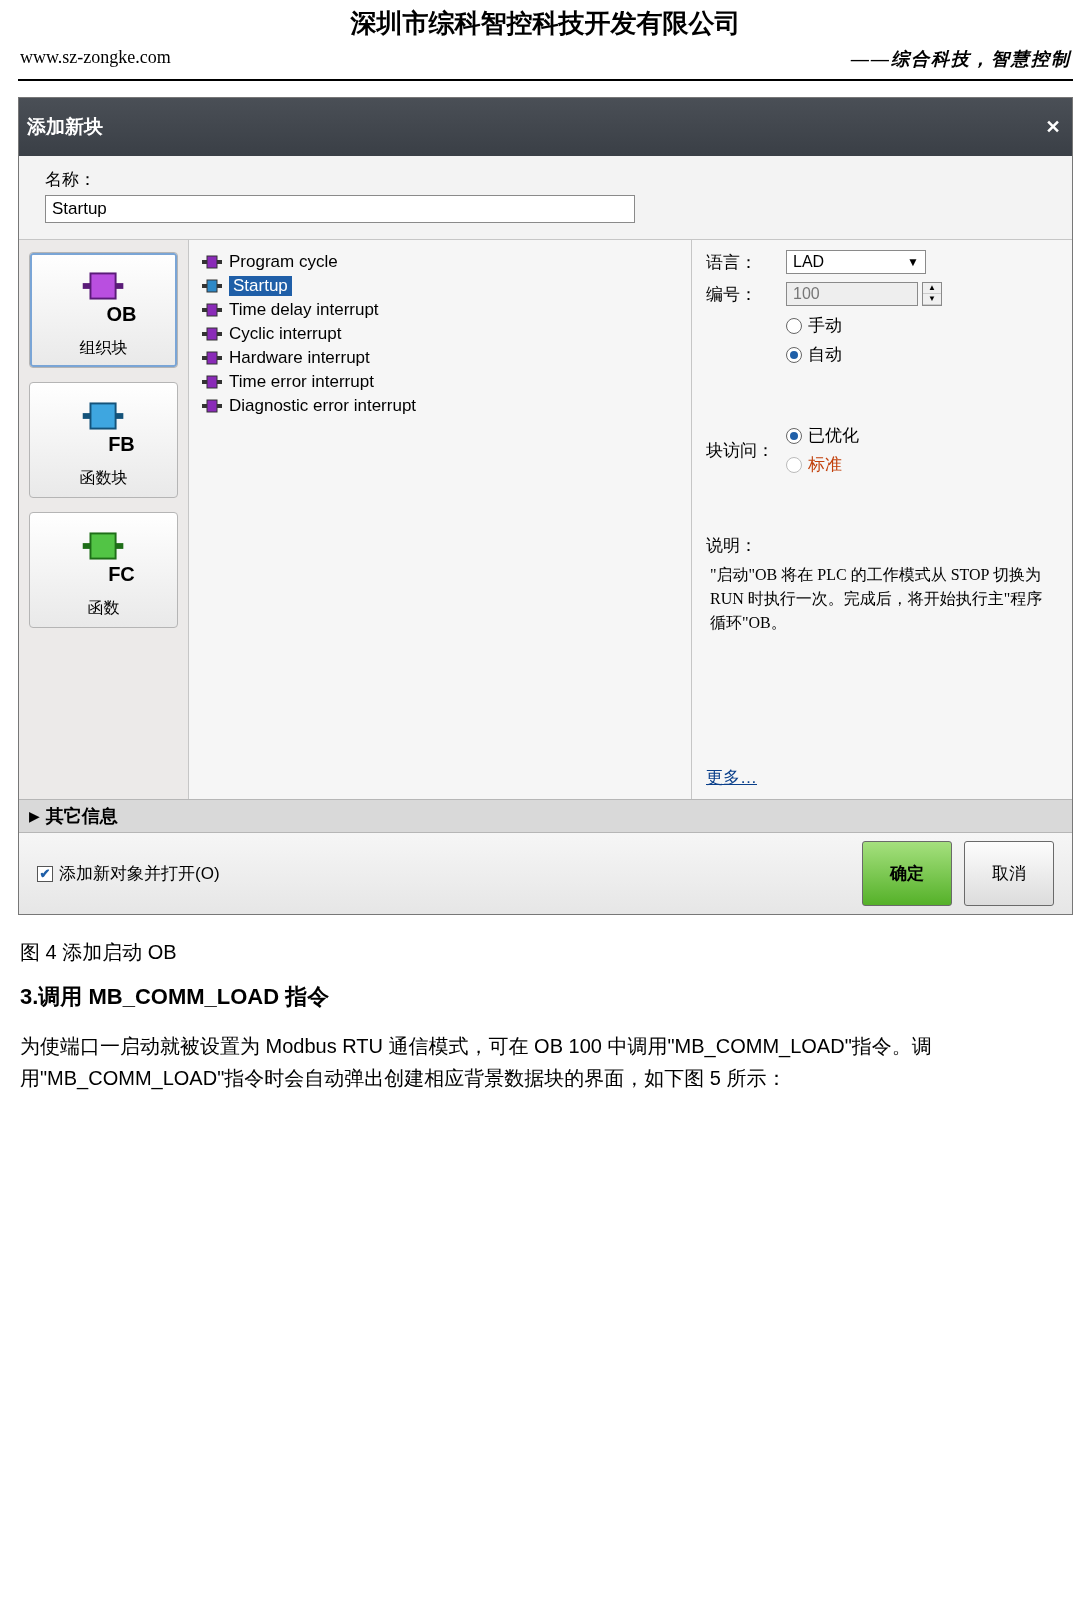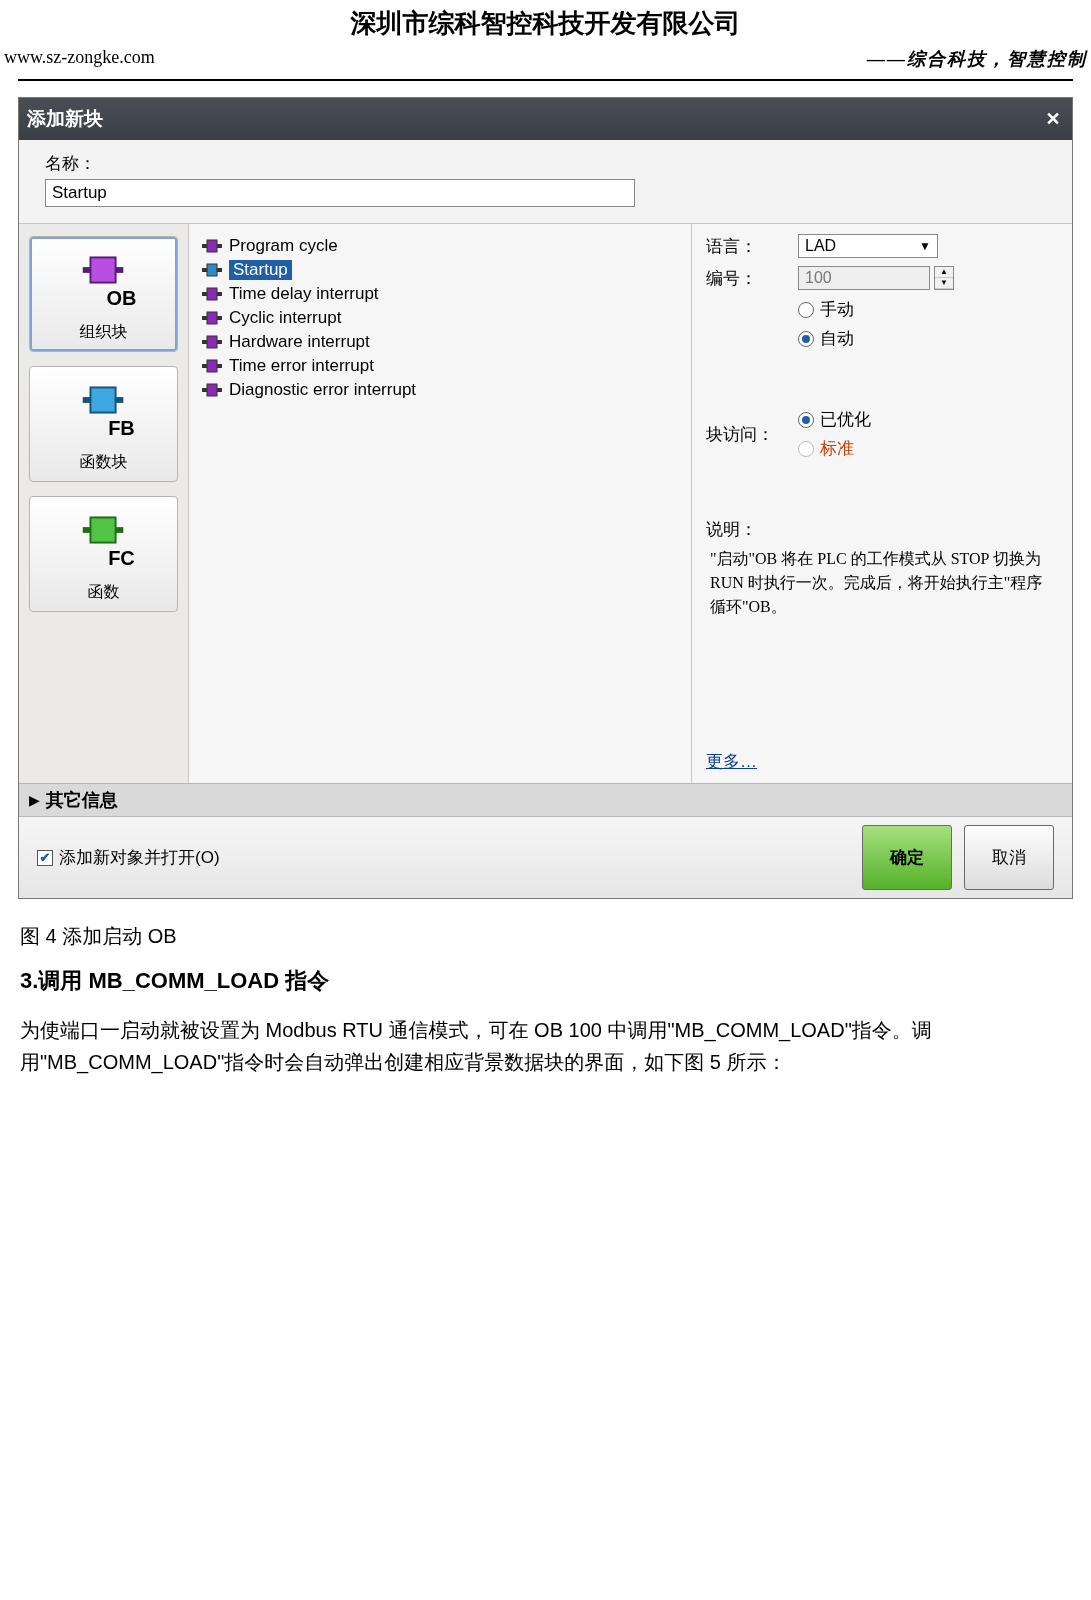--- a/index.html
+++ b/index.html
@@ -5,35 +5,35 @@
   * { box-sizing: border-box; margin: 0; padding: 0; }
   body {
     font-family: "Microsoft YaHei", Arial, sans-serif;
     background: #fff;
     width: 1091px;
     font-size: 18px;
     color: #000;
   }
   .page-header { text-align: center; padding-top: 6px; }
   .page-header h1 { font-size: 26px; font-weight: bold; font-family: "SimSun","宋体",serif; }
-  .sub-header { display: flex; justify-content: space-between; font-size: 18px; padding: 6px 4px 8px; font-family: "SimSun","宋体",serif; }
+  .sub-header { display: flex; justify-content: space-between; font-size: 18px; padding: 6px 20px 8px; font-family: "SimSun","宋体",serif; }
   .sub-header .slogan { font-weight: bold; font-style: italic; letter-spacing: 2px; }
   .divider { border-top: 2px solid #000; margin: 0 18px 16px; }
 
   .dialog {
     margin: 0 18px;
     border: 1px solid #777;
     background: #f3f3f3;
     position: relative;
     font-size: 17px;
   }
   .titlebar {
     background: linear-gradient(#4a4f56,#3a3f46);
     color: #fff;
-    padding: 8px 8px;
+    padding: 16px 8px;
     display: flex;
     justify-content: space-between;
     align-items: center;
     font-weight: bold;
     font-size: 19px;
   }
   .titlebar .close {
     width: 22px; height: 20px;
     display: flex; align-items: center; justify-content: center;
     font-size: 18px; font-weight: bold;
@@ -104,21 +104,21 @@
 
   .right-col {
     width: 380px;
     background: #f6f6f6;
     padding: 10px 18px 10px 14px;
     font-size: 17px;
     position: relative;
   }
   .form-row { display:flex; align-items:center; margin-bottom: 8px; }
   .form-row .lbl { width: 80px; }
-  .form-row .ctl { flex:1; display:flex; align-items:flex-end; gap:4px;margin-left:12px; }
+  .form-row .ctl { flex:1; display:flex; align-items:flex-end; gap:4px; }
   .select {
     border:1px solid #8a8a8a;
     background:#fff;
     padding:2px 6px;
     width: 140px;
     display:flex; justify-content:space-between; align-items:center;
     font-size: 16px;
   }
   .select .arr { font-size: 12px; }
   .num-input {

